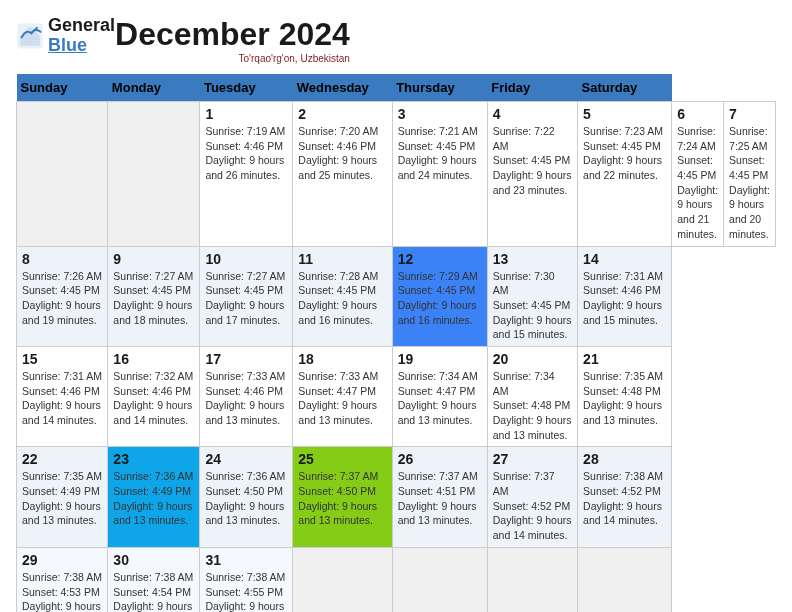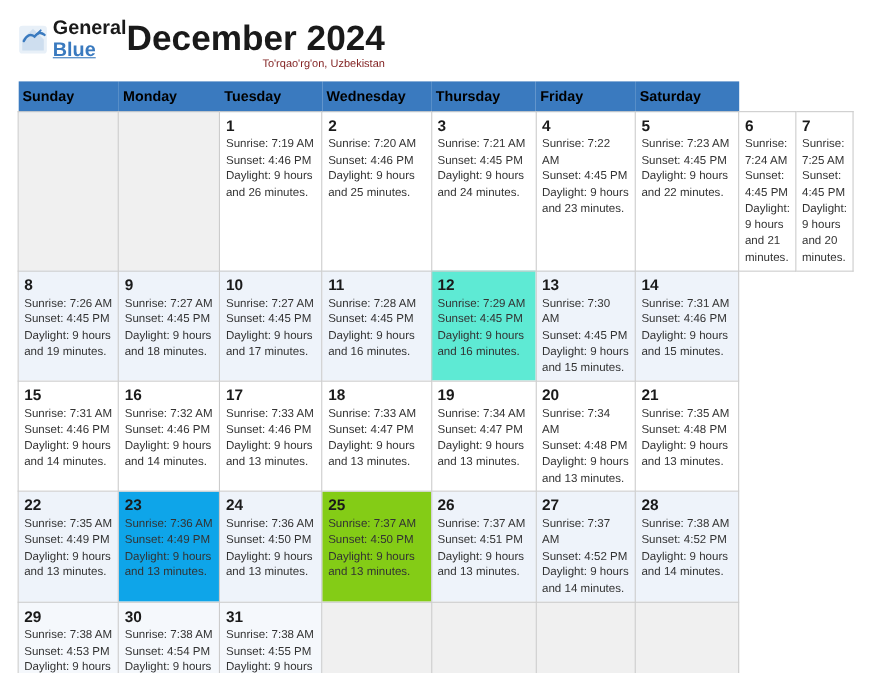--- a/index.html
+++ b/index.html
@@ -165,21 +165,21 @@
           <div class="day-info">Sunrise: 7:27 AM<br>Sunset: 4:45 PM<br>Daylight: 9 hours and 18 minutes.</div>
         </td>
         <td style="background: rgb(238, 243, 250);">
           <span class="day-num">10</span>
           <div class="day-info">Sunrise: 7:27 AM<br>Sunset: 4:45 PM<br>Daylight: 9 hours and 17 minutes.</div>
         </td>
         <td style="background: rgb(238, 243, 250);">
           <span class="day-num">11</span>
           <div class="day-info">Sunrise: 7:28 AM<br>Sunset: 4:45 PM<br>Daylight: 9 hours and 16 minutes.</div>
         </td>
-        <td style="background: #5eead4;">
+        <td style="background: #3b82f6;">
           <span class="day-num">12</span>
           <div class="day-info">Sunrise: 7:29 AM<br>Sunset: 4:45 PM<br>Daylight: 9 hours and 16 minutes.</div>
         </td>
         <td style="background: rgb(238, 243, 250);">
           <span class="day-num">13</span>
           <div class="day-info">Sunrise: 7:30 AM<br>Sunset: 4:45 PM<br>Daylight: 9 hours and 15 minutes.</div>
         </td>
         <td style="background: rgb(238, 243, 250);">
           <span class="day-num">14</span>
           <div class="day-info">Sunrise: 7:31 AM<br>Sunset: 4:46 PM<br>Daylight: 9 hours and 15 minutes.</div>

